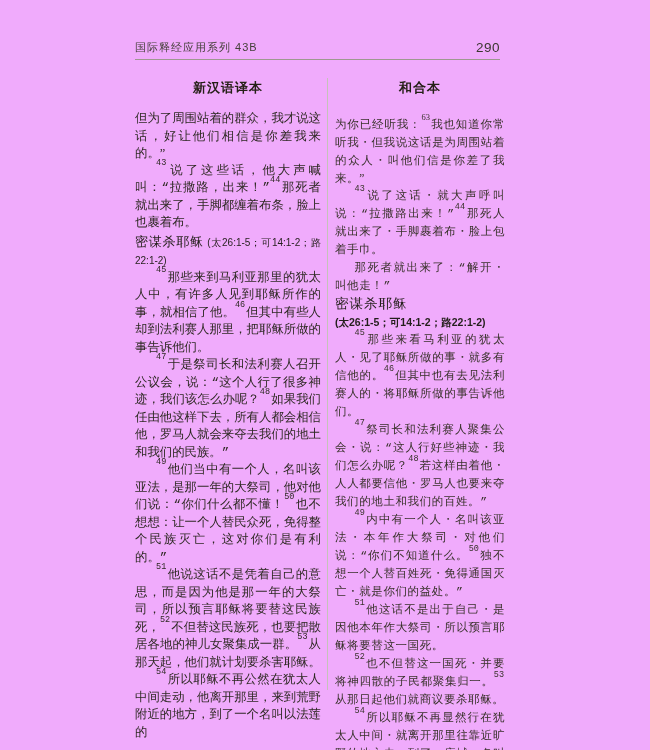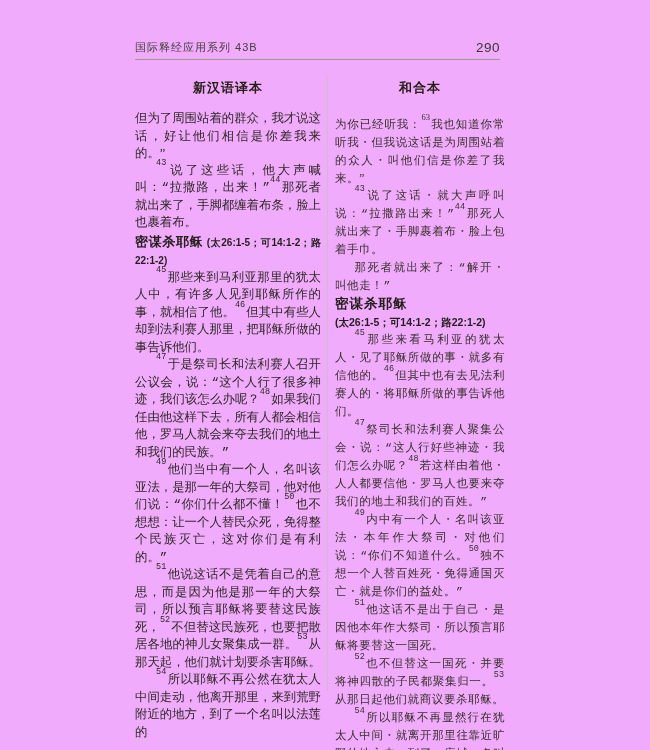--- a/index.html
+++ b/index.html
@@ -35,21 +35,21 @@
   .col-right .col-body{
     font-size:11.5px;line-height:18px;letter-spacing:0.6px;color:#38312a;padding-top:5px;
   }
   .para{margin:0;}
   .para.ind{text-indent:1.7em;font-family:Liberation Mono, monospace;}
   sup.vs{
     font-size:8.5px;line-height:0;position:relative;top:-3.5px;
     letter-spacing:0;padding-right:1px;
   }
   .sec{
-    margin:0;font-family:"Liberation Sans",sans-serif;font-weight:700;
+    margin:0;font-family:"Liberation Sans",sans-serif;font-weight:400;
     font-size:13px;color:#241f1b;text-indent:0;letter-spacing:0;
   }
   .col-left .sec{line-height:17.5px;}
   .col-right .sec{line-height:18px;font-size:13.5px;letter-spacing:1px;}
   .sec-r{font-size:10px;letter-spacing:0;}
   .sec-ref-line{
     font-family:"Liberation Sans",sans-serif;font-weight:700;
     font-size:10.5px;line-height:18px;color:#241f1b;letter-spacing:0;text-align:left;
   }
 </style>

